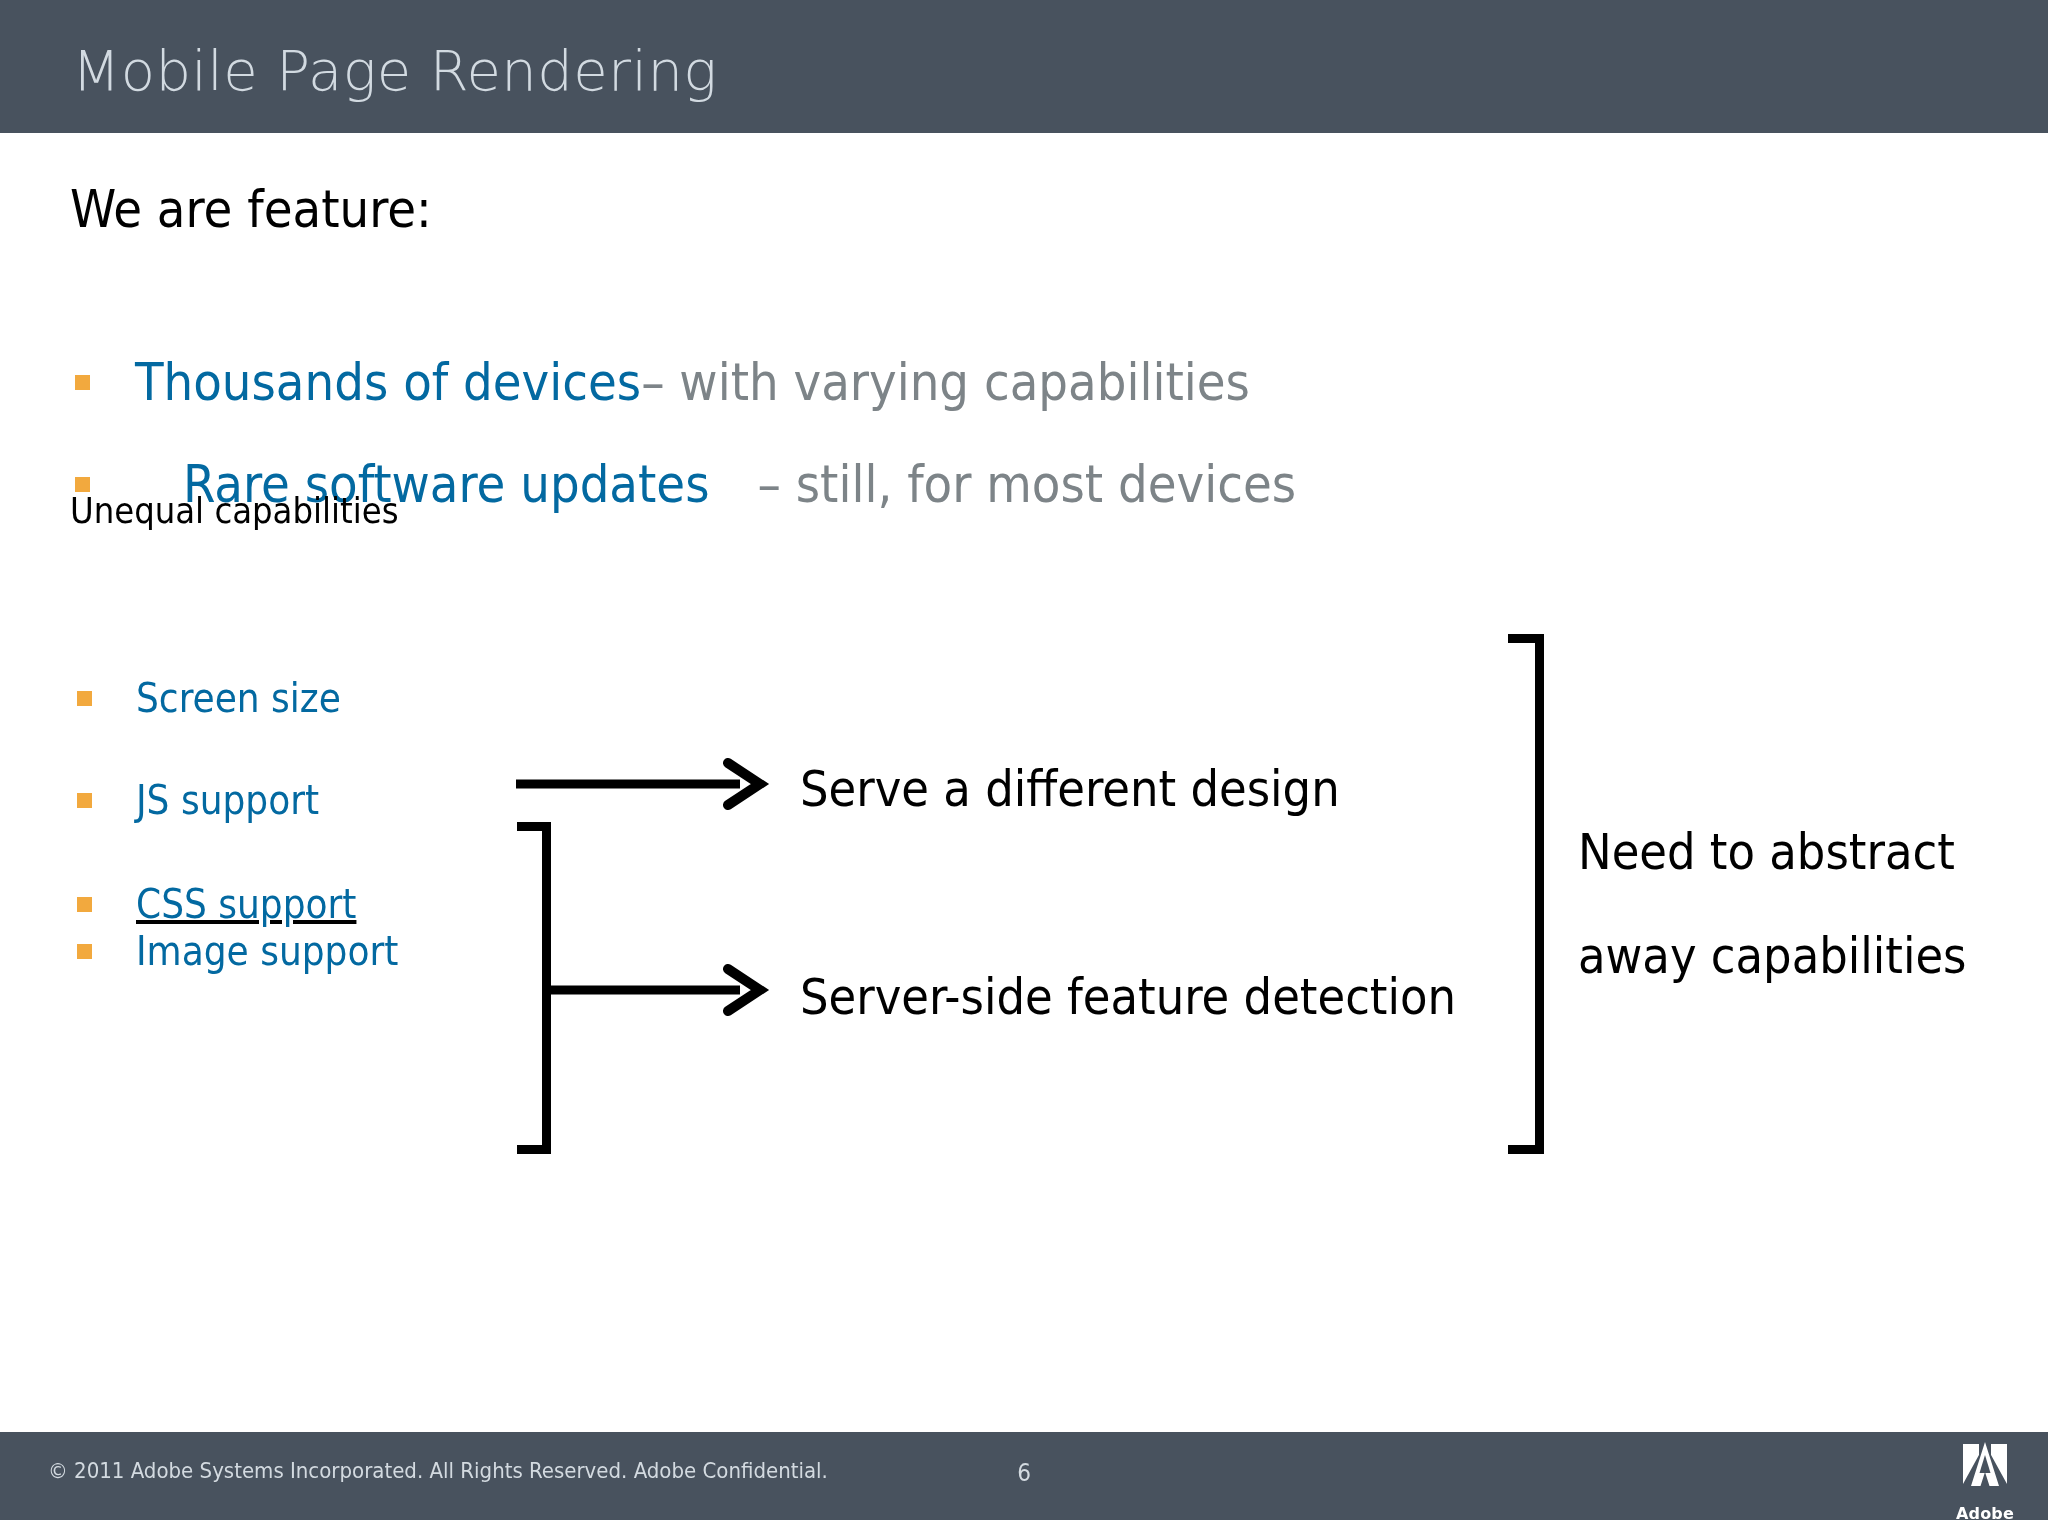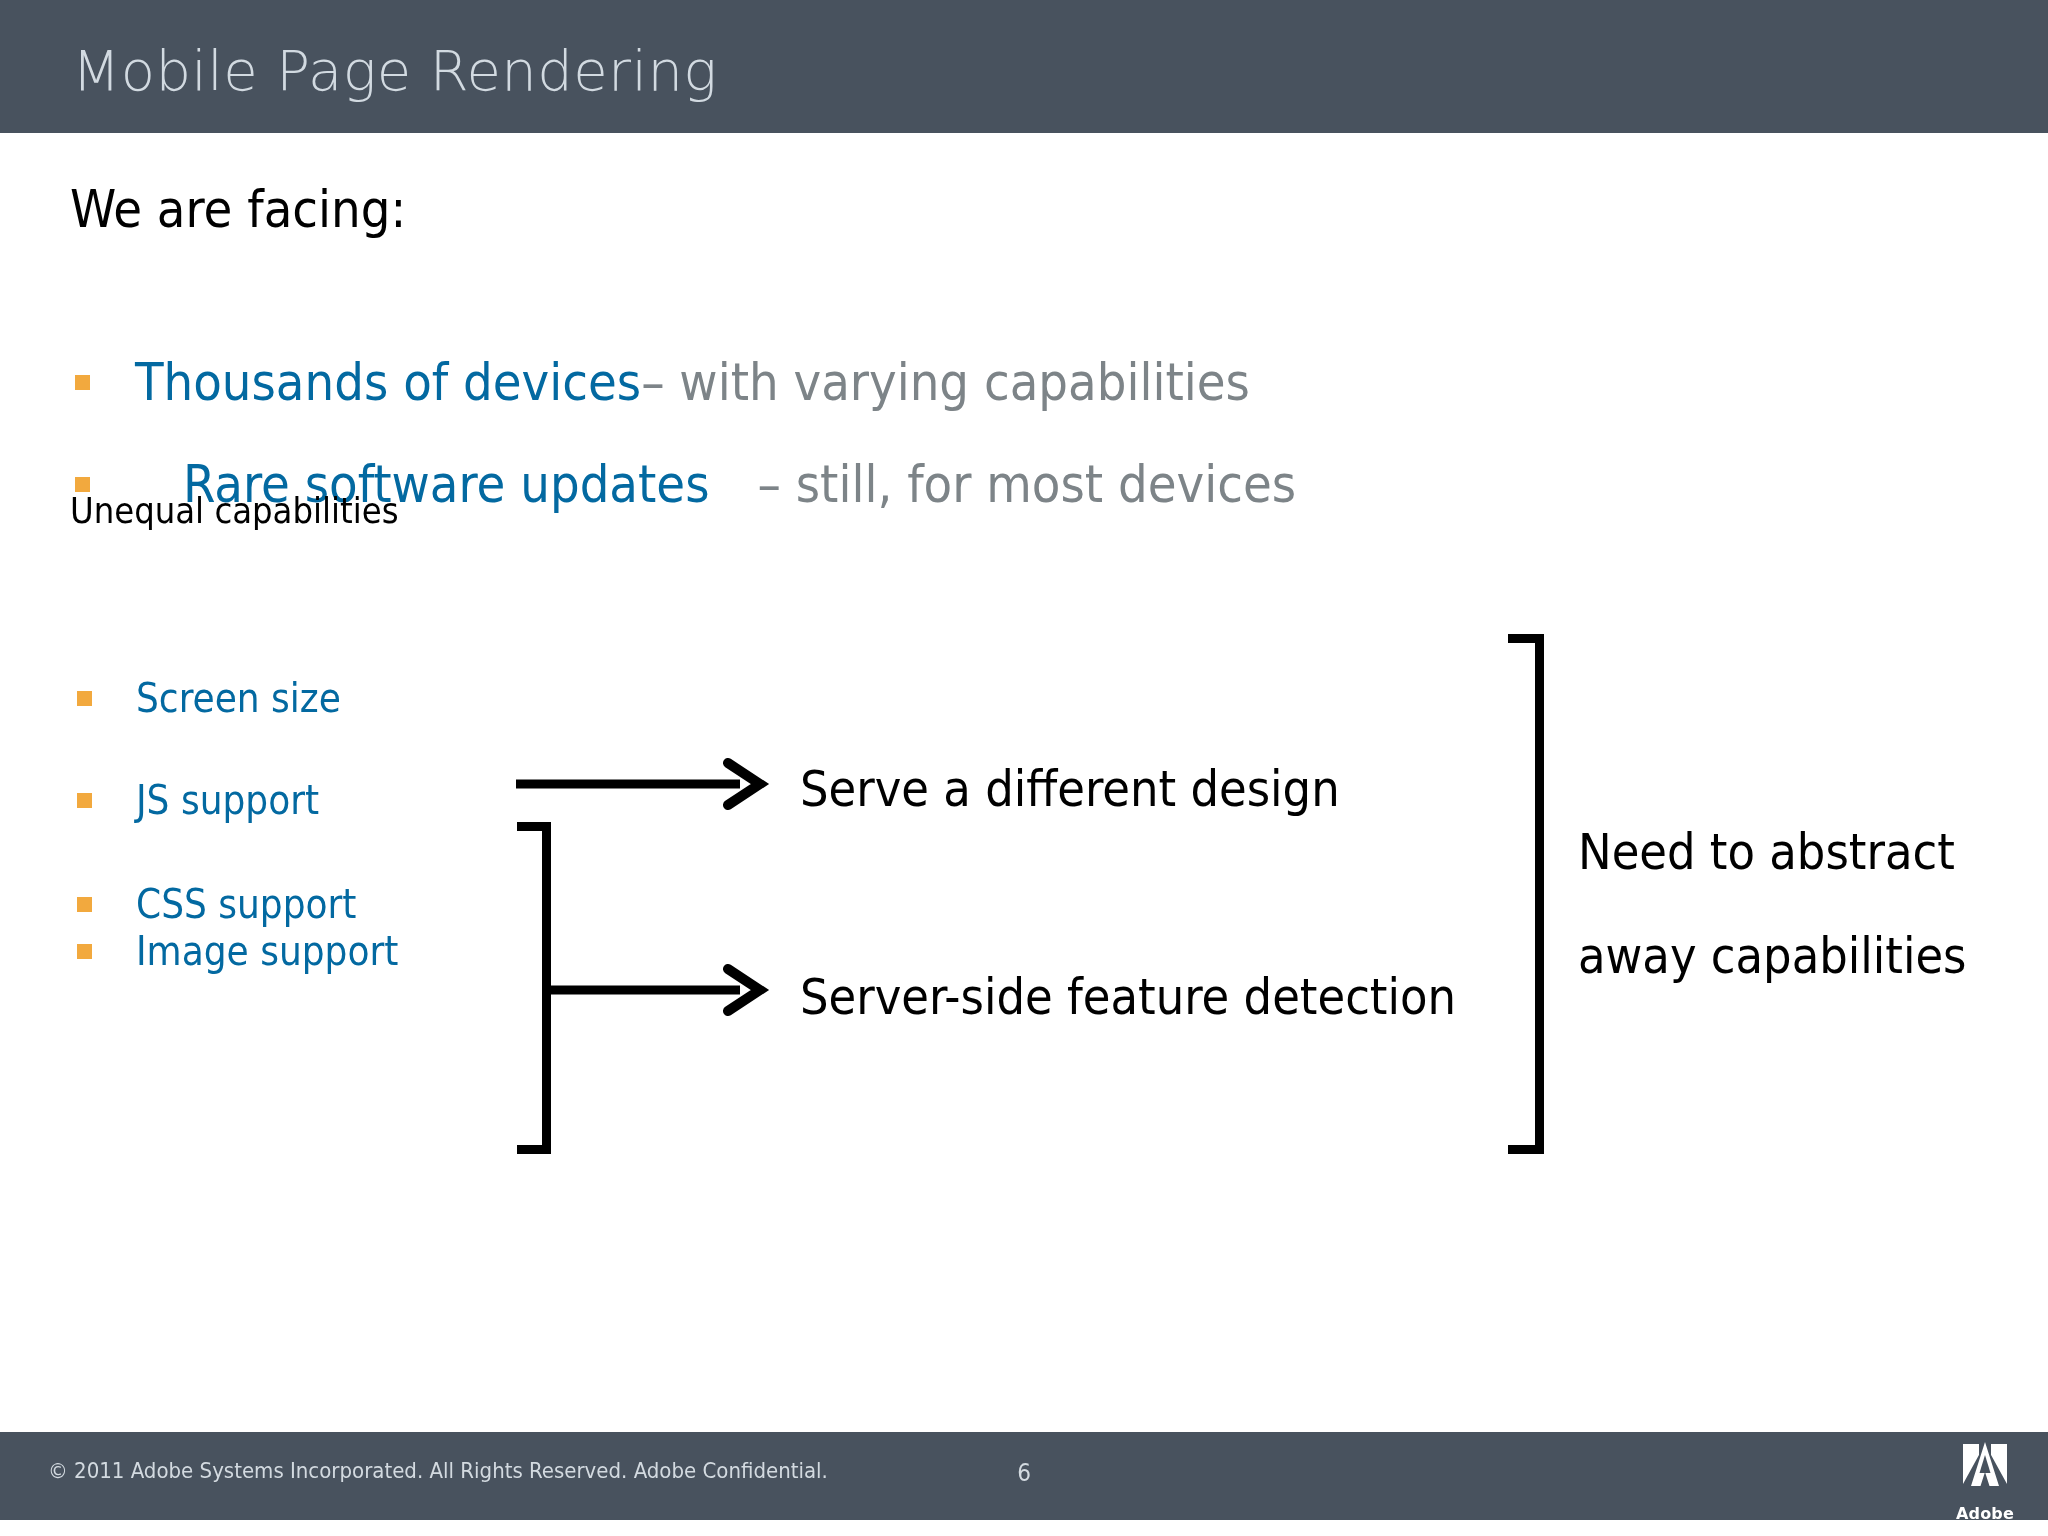--- a/index.html
+++ b/index.html
@@ -98,21 +98,21 @@
   .b-sub { font-size: 40px; }
   .b-sub .bullet-marker { margin-right: 44px; }
 
   
   .bullet-top-1 { left: 75px; top: 352px; }
   .bullet-top-2 { left: 75px; top: 454px; gap: 48px; }
 
   
   .bullet-cap-1 { left: 77px; top: 675px; }
   .bullet-cap-2 { left: 77px; top: 777px; }
-  .bullet-cap-3 { left: 77px; top: 881px; }
+  .bullet-cap-3 { left: 77px; top: 881px; text-decoration: underline; }
   .bullet-cap-4 { left: 77px; top: 928px; }
 
   
   .outcome {
     position: absolute;
     white-space: nowrap;
     font-size: 50px;
     color: #000000;
     font-family: "DejaVu Sans", sans-serif;
     font-stretch: condensed;
@@ -222,21 +222,21 @@
 </style>
 </head>
 <body>
 
 <div id="slide">
 
   <div class="header-bar">
     <div class="header-title">Mobile Page Rendering</div>
   </div>
 
-  <div class="body-line lead-text">We are facing:</div>
+  <div class="body-line lead-text">We are feature:</div>
 
   <div class="bullet-row b-top bullet-top-1">
     <span class="bullet-marker"></span>
     <span class="bullet-text">Thousands of devices</span>
     <span class="bullet-text bullet-dim"> – with varying capabilities</span>
   </div>
 
   <div class="bullet-row b-top bullet-top-2">
     <span class="bullet-marker"></span>
     <span class="bullet-text">Rare software updates</span>

